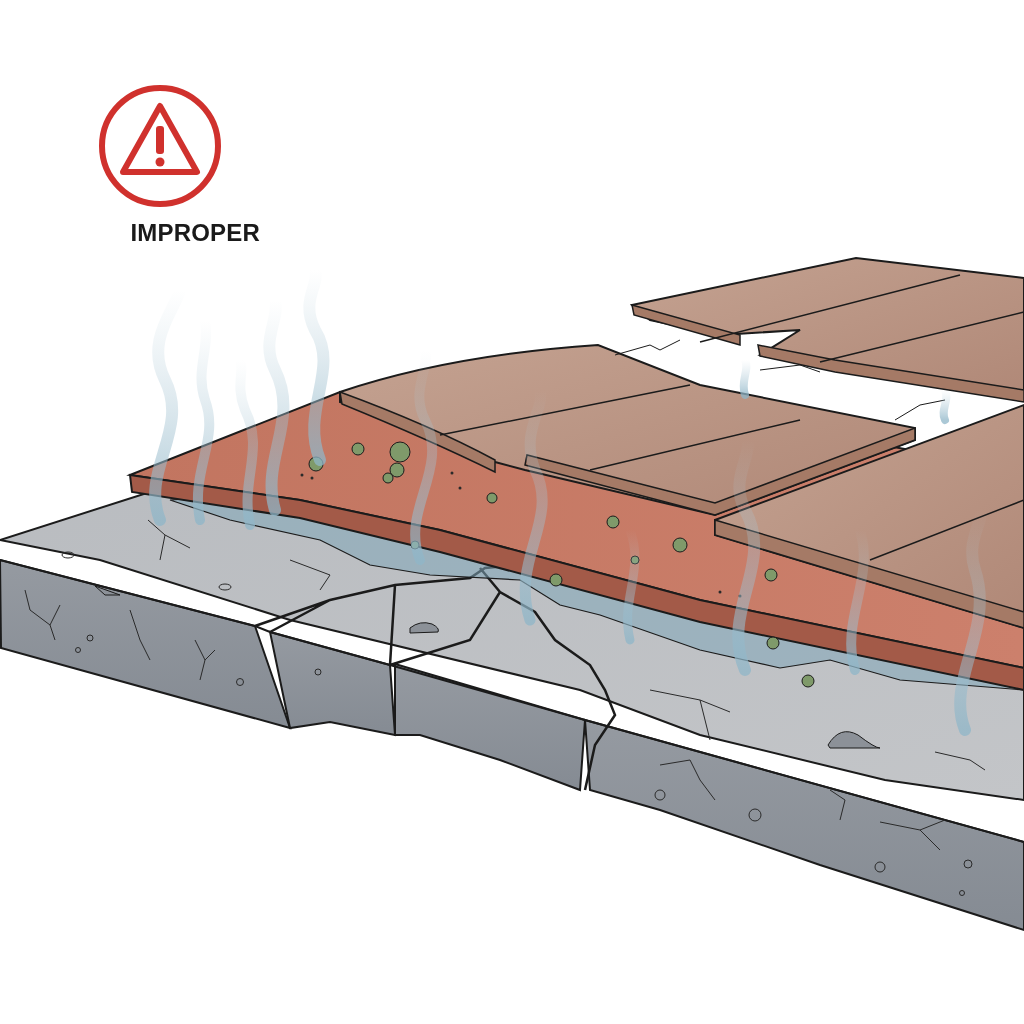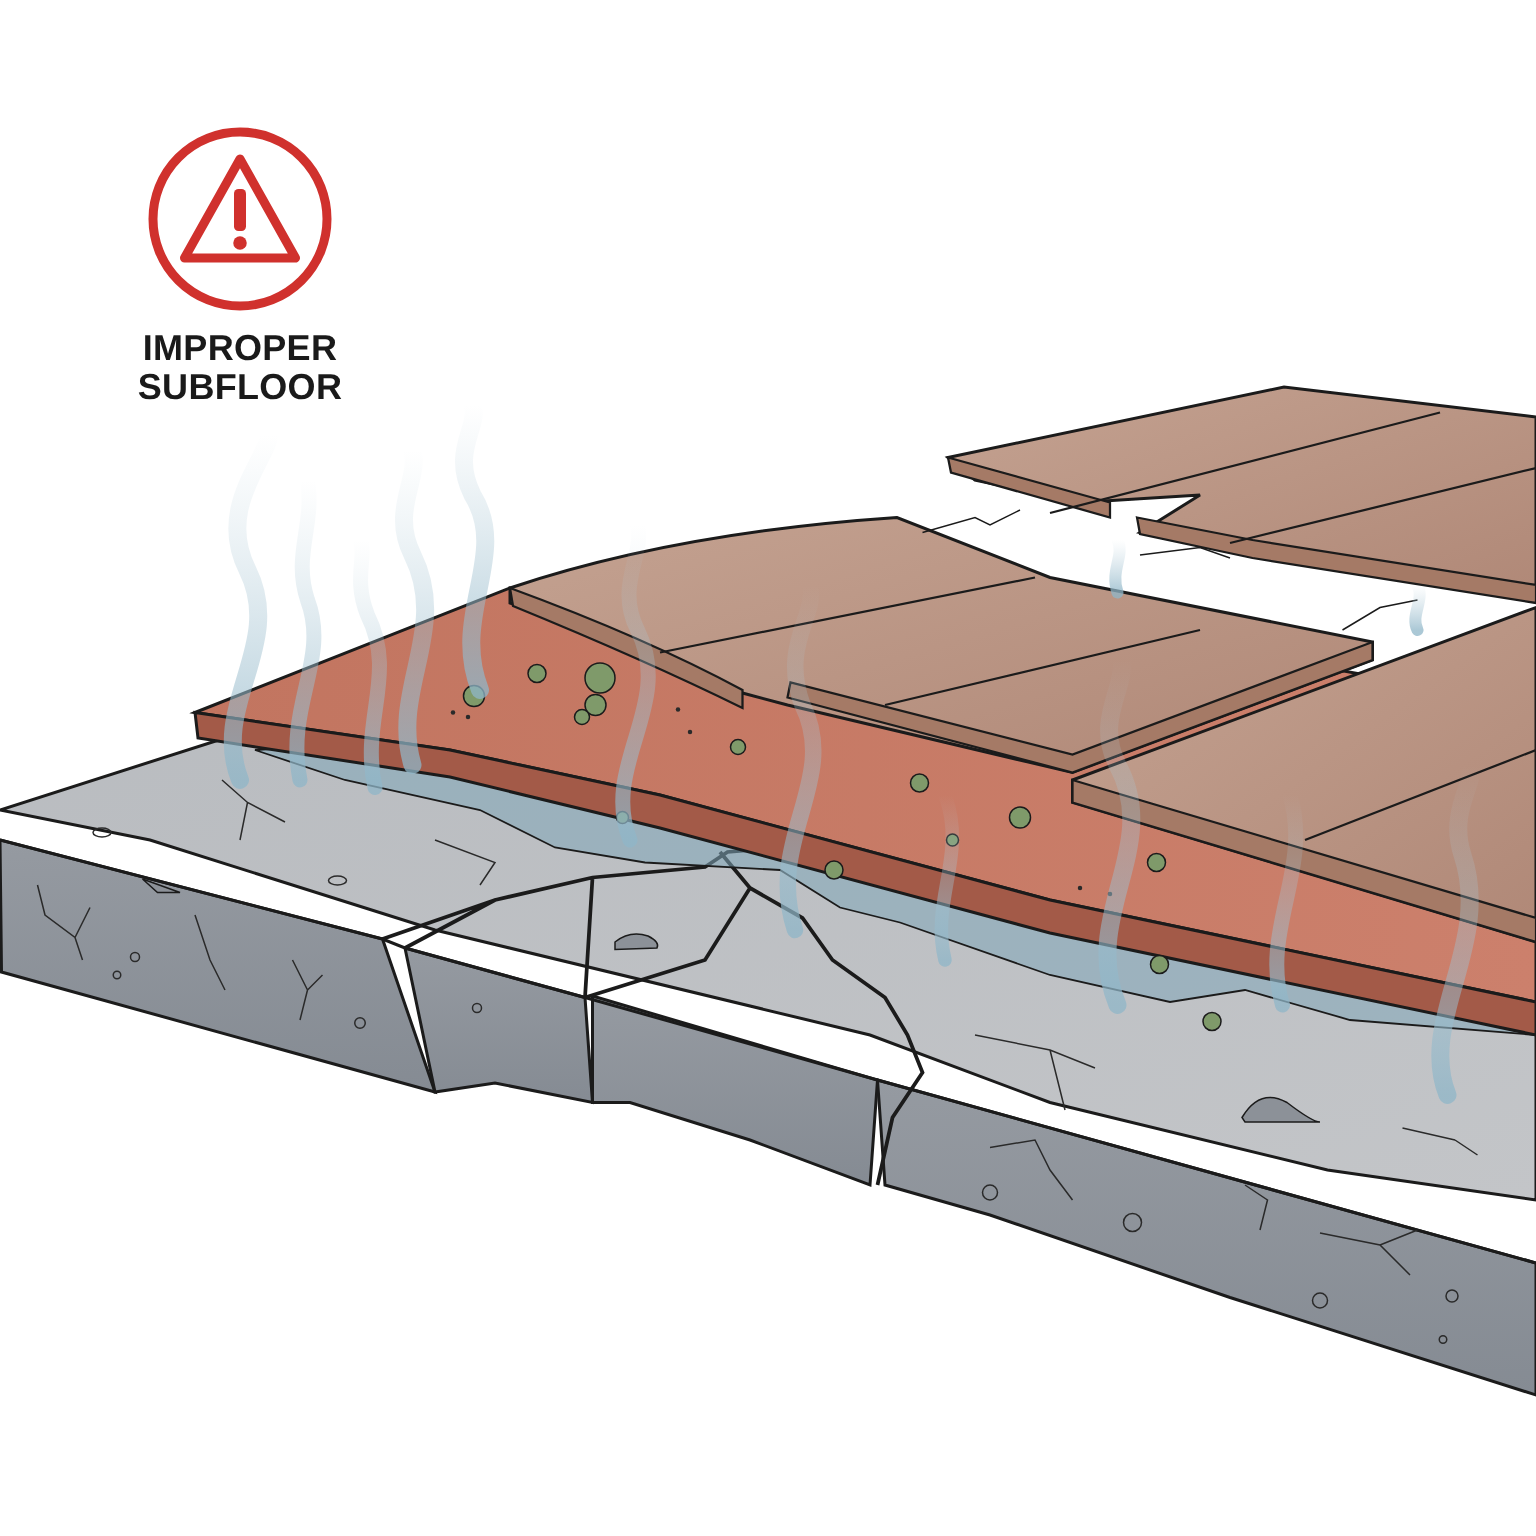--- a/index.html
+++ b/index.html
@@ -1,18 +1,18 @@
 <!DOCTYPE html>
 <html><head>
   <meta charset="utf-8">
   <style>
     html, body { margin: 0; padding: 0; background: #ffffff; }
     body { width: 1024px; height: 1024px; position: relative; overflow: hidden; font-family: "Liberation Sans", sans-serif; }
     .canvas { position: absolute; left: 0; top: 0; width: 1024px; height: 1024px; }
-    .warning-badge { position: absolute; left: 60px; top: 82px; width: 200px; text-align: center; }
+    .warning-badge { position: absolute; left: 60px; top: 82px; width: 200px; text-align: right; }
     .warning-icon { display: block; margin: 0 auto; width: 128px; height: 128px; }
     .warning-title { margin-top: 10px; font-family: "Liberation Sans", sans-serif; font-weight: 700; font-size: 24px; line-height: 26px; color: #1a1a1a; letter-spacing: 0.2px; }
     .warning-title span { display: block; }
   </style>
 </head>
 <body>
 
 <svg class="canvas" viewBox="0 0 1024 1024" xmlns="http://www.w3.org/2000/svg">
   <defs>
     <linearGradient id="woodGrad" x1="0" y1="0" x2="1" y2="1">
@@ -157,15 +157,14 @@
 
 <div class="warning-badge">
   <svg class="warning-icon" viewBox="0 0 128 128" xmlns="http://www.w3.org/2000/svg">
     <circle cx="64" cy="64" r="58" fill="none" stroke="#d0312d" stroke-width="6"></circle>
     <path d="M64,24 L101,90 L27,90 Z" fill="none" stroke="#d0312d" stroke-width="6" stroke-linejoin="round"></path>
     <rect x="60" y="44" width="8" height="28" rx="3" fill="#d0312d"></rect>
     <circle cx="64" cy="80" r="4.5" fill="#d0312d"></circle>
   </svg>
   <div class="warning-title">
     <span>IMPROPER</span>
-    <span>SUBFLOOR</span>
   </div>
 </div>
 
 </body></html>

